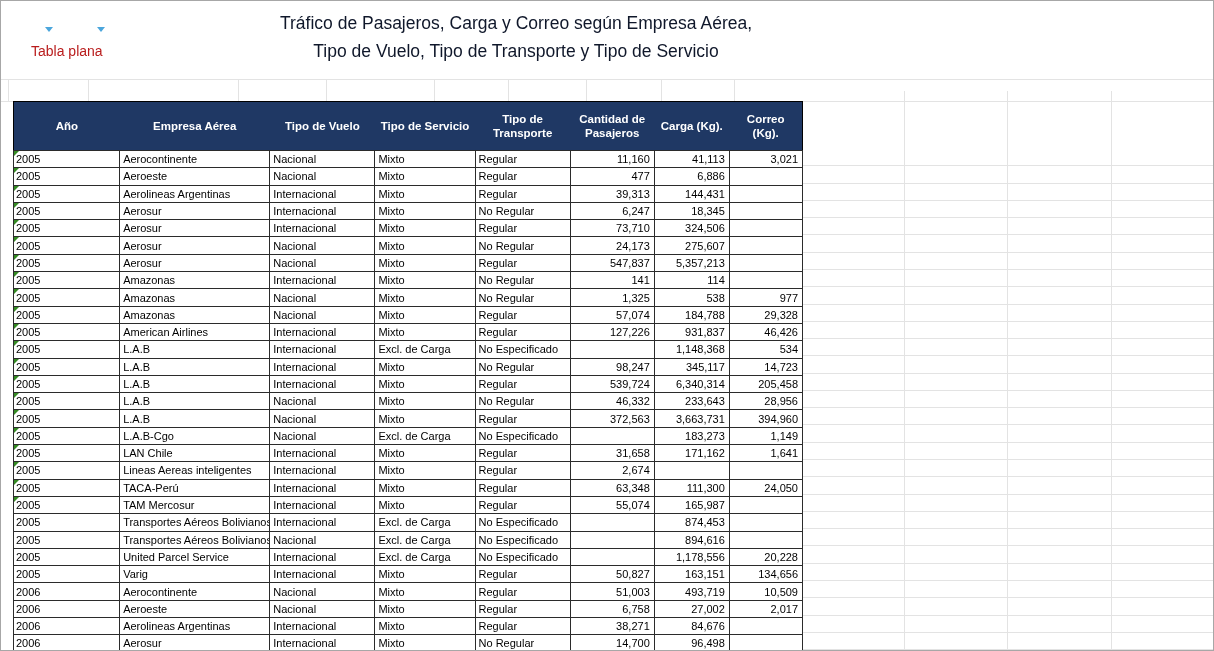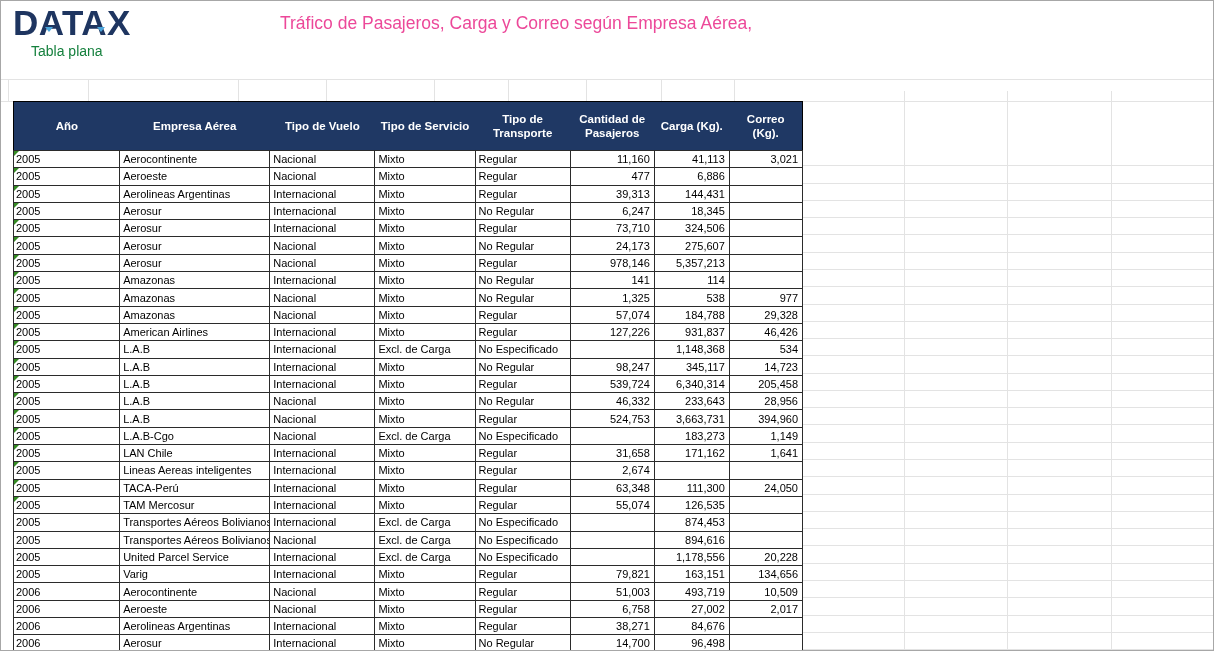--- a/index.html
+++ b/index.html
@@ -17,26 +17,26 @@
     line-height:36px;font-family:"Liberation Sans",sans-serif;
   }
   .logo-accent{
     position:absolute;width:0;height:0;
     border-left:4px solid transparent;border-right:4px solid transparent;
     border-top:5px solid #4ba6dc;
   }
   .logo-accent.a1{left:32px;top:22px;}
   .logo-accent.a2{left:84px;top:22px;}
   .logo-subtitle{
-    position:absolute;left:18px;top:38px;font-size:14px;color:#15803d;
+    position:absolute;left:18px;top:38px;font-size:14px;color:#b91c1c;
   }
   
   .sheet-title{
     position:absolute;left:225px;top:8px;width:580px;z-index:3;
-    text-align:center;color:#ec4899;font-size:17.5px;line-height:28px;
+    text-align:center;color:#0f172a;font-size:17.5px;line-height:28px;
   }
   
   .tbl{
     position:absolute;left:12px;top:100px;z-index:2;
     border-collapse:collapse;table-layout:fixed;width:790px;
     border:1px solid #000;
   }
   .tbl thead th{
     background:#1f3864;color:#ffffff;font-weight:bold;font-size:11.5px;
     height:46px;text-align:center;vertical-align:middle;padding:1px 3px;
@@ -97,28 +97,28 @@
     <div class="gl" style="left: 800px; top: 544.44px; width: 412px; height: 1px;"></div>
     <div class="gl" style="left: 800px; top: 561.72px; width: 412px; height: 1px;"></div>
     <div class="gl" style="left: 800px; top: 579px; width: 412px; height: 1px;"></div>
     <div class="gl" style="left: 800px; top: 596.28px; width: 412px; height: 1px;"></div>
     <div class="gl" style="left: 800px; top: 613.56px; width: 412px; height: 1px;"></div>
     <div class="gl" style="left: 800px; top: 630.84px; width: 412px; height: 1px;"></div>
     <div class="gl" style="left: 800px; top: 648.12px; width: 412px; height: 1px;"></div>
   </div>
 
 <div class="logo-wrap">
-  <div class="logo-text">DATAX</div>
   <div class="logo-accent a1"></div>
   <div class="logo-accent a2"></div>
   <div class="logo-subtitle">Tabla plana</div>
 </div>
 
 <div class="sheet-title">
   <div>Tráfico de Pasajeros, Carga y Correo según Empresa Aérea,</div>
+  <div>Tipo de Vuelo, Tipo de Transporte y Tipo de Servicio</div>
 </div>
 
 <table class="tbl">
   <colgroup>
       <col style="width: 106px;">
       <col style="width: 150px;">
       <col style="width: 105px;">
       <col style="width: 100px;">
       <col style="width: 95px;">
       <col style="width: 84px;">
@@ -197,21 +197,21 @@
         <td class="num">24,173</td>
         <td class="num">275,607</td>
         <td class="num"></td>
       </tr>
       <tr>
         <td class="year-cell"><span class="err-tri"></span>2005</td>
         <td>Aerosur</td>
         <td>Nacional</td>
         <td>Mixto</td>
         <td>Regular</td>
-        <td class="num">978,146</td>
+        <td class="num">547,837</td>
         <td class="num">5,357,213</td>
         <td class="num"></td>
       </tr>
       <tr>
         <td class="year-cell"><span class="err-tri"></span>2005</td>
         <td>Amazonas</td>
         <td>Internacional</td>
         <td>Mixto</td>
         <td>No Regular</td>
         <td class="num">141</td>
@@ -287,21 +287,21 @@
         <td class="num">46,332</td>
         <td class="num">233,643</td>
         <td class="num">28,956</td>
       </tr>
       <tr>
         <td class="year-cell"><span class="err-tri"></span>2005</td>
         <td>L.A.B</td>
         <td>Nacional</td>
         <td>Mixto</td>
         <td>Regular</td>
-        <td class="num">524,753</td>
+        <td class="num">372,563</td>
         <td class="num">3,663,731</td>
         <td class="num">394,960</td>
       </tr>
       <tr>
         <td class="year-cell"><span class="err-tri"></span>2005</td>
         <td>L.A.B-Cgo</td>
         <td>Nacional</td>
         <td>Excl. de Carga</td>
         <td>No Especificado</td>
         <td class="num"></td>
@@ -338,21 +338,21 @@
         <td class="num">111,300</td>
         <td class="num">24,050</td>
       </tr>
       <tr>
         <td class="year-cell"><span class="err-tri"></span>2005</td>
         <td>TAM Mercosur</td>
         <td>Internacional</td>
         <td>Mixto</td>
         <td>Regular</td>
         <td class="num">55,074</td>
-        <td class="num">126,535</td>
+        <td class="num">165,987</td>
         <td class="num"></td>
       </tr>
       <tr>
         <td class="year-cell">2005</td>
         <td>Transportes Aéreos Bolivianos</td>
         <td>Internacional</td>
         <td>Excl. de Carga</td>
         <td>No Especificado</td>
         <td class="num"></td>
         <td class="num">874,453</td>
@@ -377,21 +377,21 @@
         <td class="num"></td>
         <td class="num">1,178,556</td>
         <td class="num">20,228</td>
       </tr>
       <tr>
         <td class="year-cell">2005</td>
         <td>Varig</td>
         <td>Internacional</td>
         <td>Mixto</td>
         <td>Regular</td>
-        <td class="num">79,821</td>
+        <td class="num">50,827</td>
         <td class="num">163,151</td>
         <td class="num">134,656</td>
       </tr>
       <tr>
         <td class="year-cell">2006</td>
         <td>Aerocontinente</td>
         <td>Nacional</td>
         <td>Mixto</td>
         <td>Regular</td>
         <td class="num">51,003</td>

